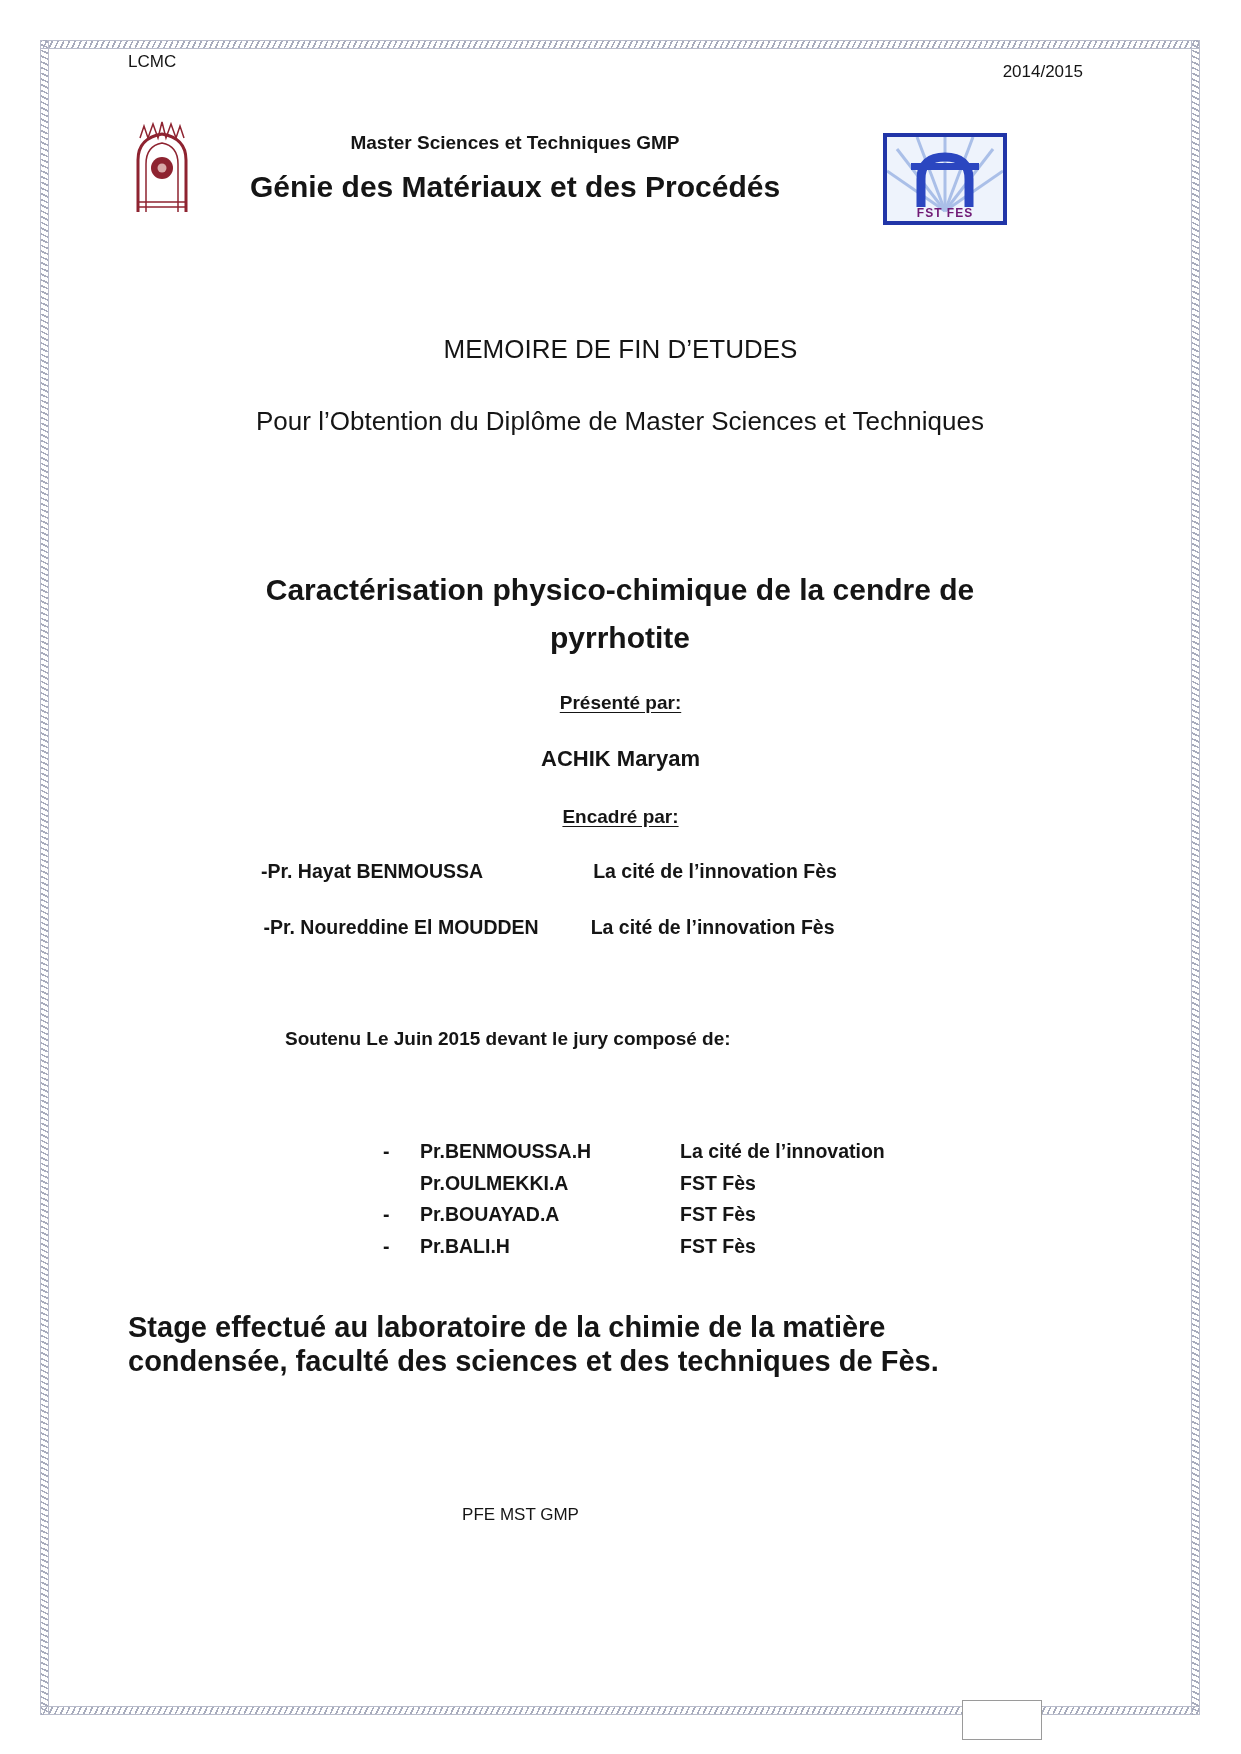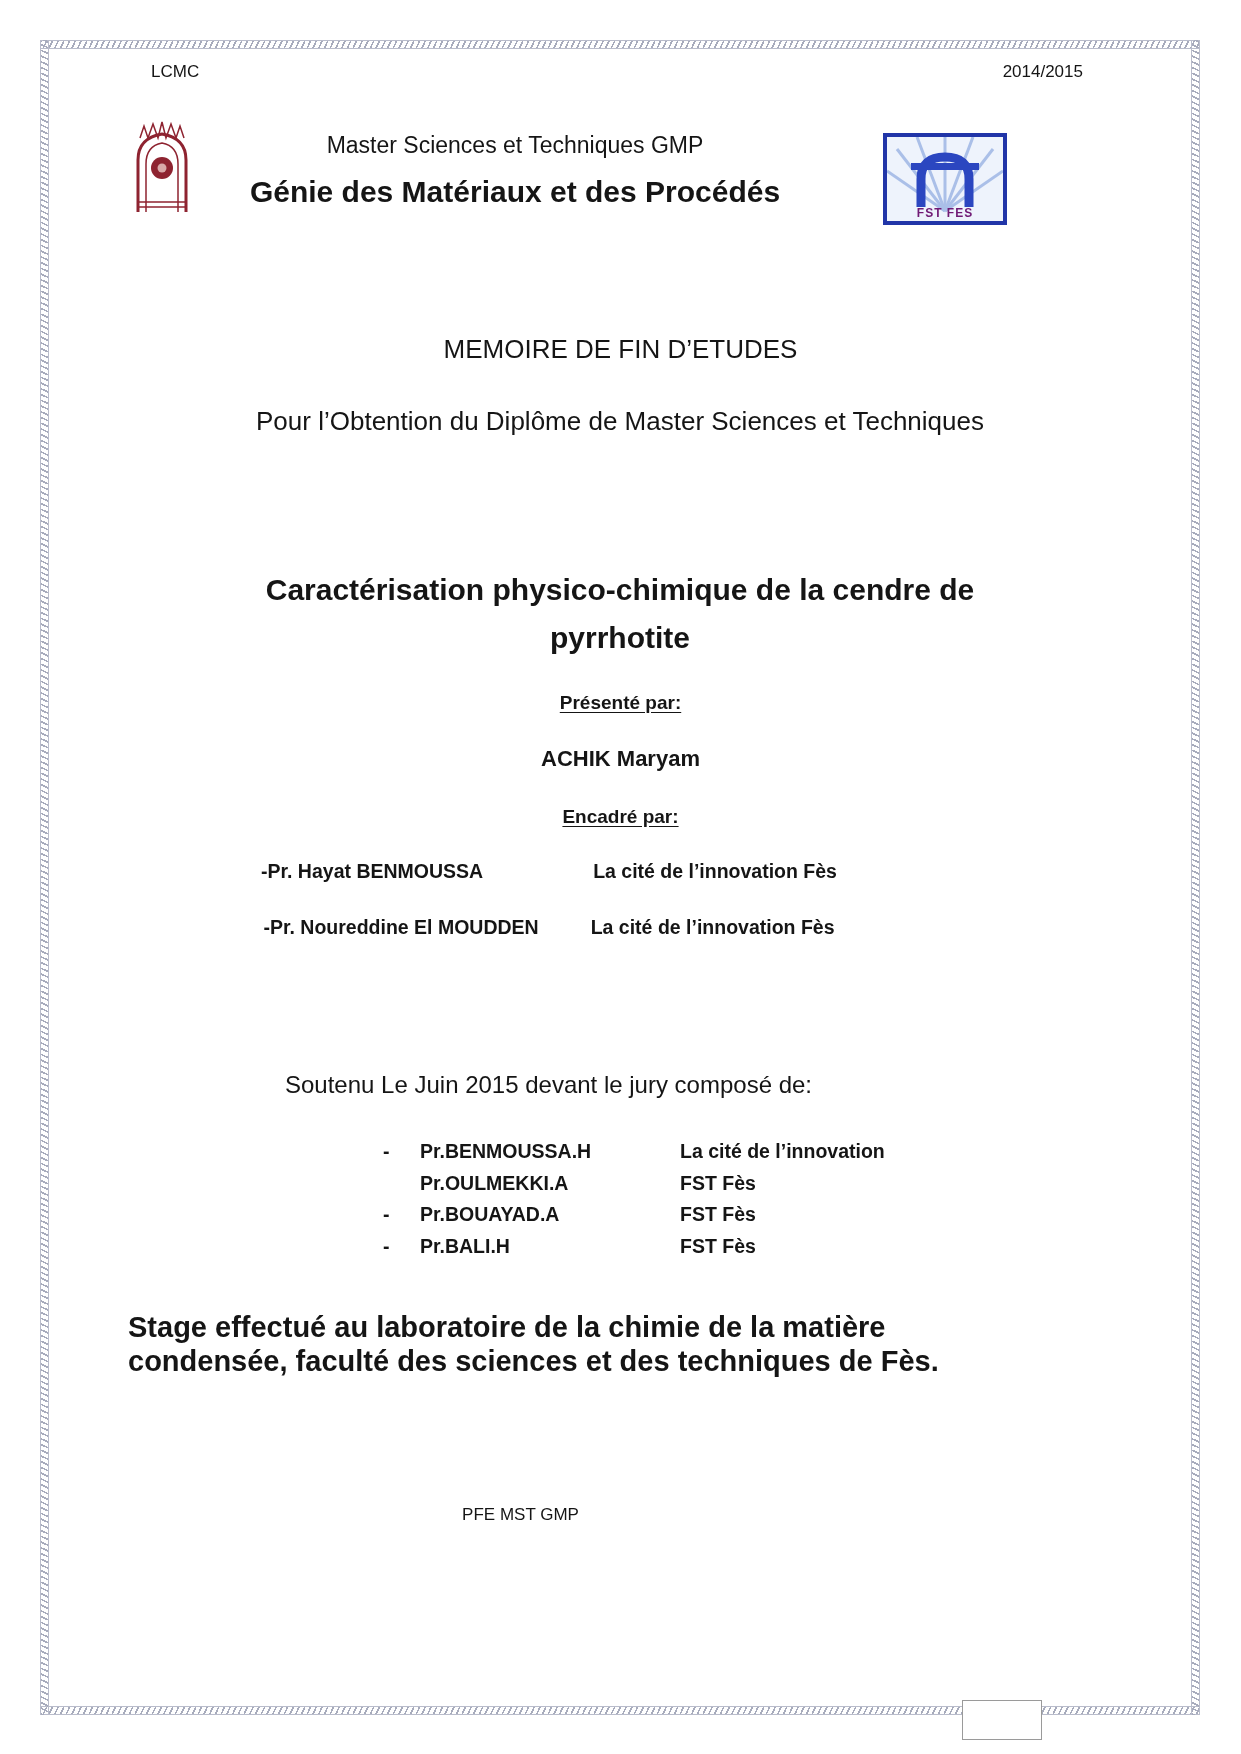--- a/index.html
+++ b/index.html
@@ -9,27 +9,27 @@
   
   .b-top, .b-bottom { position:absolute; left:40px; right:41px; height:9px;
     background:repeating-linear-gradient(115deg, #a7abbc 0 1.6px, transparent 1.6px 5.2px);
     border-top:1px solid #b9bccb; border-bottom:1px solid #b9bccb; }
   .b-top { top:40px; } .b-bottom { bottom:39px; }
   .b-left, .b-right { position:absolute; top:40px; bottom:39px; width:9px;
     background:repeating-linear-gradient(25deg, #a7abbc 0 1.6px, transparent 1.6px 5.2px);
     border-left:1px solid #b9bccb; border-right:1px solid #b9bccb; }
   .b-left { left:40px; } .b-right { right:41px; }
 
-  .hdr-left  { position:absolute; left:128px; top:62px; font-size:17px;margin-left:23px; }
+  .hdr-left  { position:absolute; left:128px; top:52px; font-size:17px; }
   .hdr-right { position:absolute; right:158px; top:62px; font-size:17px; }
 
   .uni-logo { position:absolute; left:126px; top:116px; width:72px; height:98px; }
 
   .program { position:absolute; left:60px; top:132px; width:910px; text-align:center; }
-  .program .l1 { font-size:23px; font-weight:normal; }
+  .program .l1 { font-size:19px; font-weight:bold; }
   .program .l2 { margin-top:16px; font-size:30px; font-weight:bold; }
 
   .fst-logo { position:absolute; left:883px; top:133px; width:124px; height:92px;
     border:4px solid #2135a8; background:#eef3fc; }
   .fst-logo svg { display:block; width:100%; height:100%; }
   .fst-caption { position:absolute; left:0; right:0; bottom:1px; text-align:center;
     font-size:12px; font-weight:bold; color:#701a75; letter-spacing:1px; }
 
   .memoire-title { position:absolute; left:0; width:1241px; top:334px; text-align:center; font-size:26px; }
   .memoire-subtitle { position:absolute; left:240px; width:760px; top:396px; text-align:center;
@@ -42,21 +42,21 @@
   .presented-label { top:692px; font-size:19px; font-weight:bold; }
   .presented-label span, .encadre-label span { text-decoration:underline; text-underline-offset:3px; }
   .author { top:746px; font-size:22px; font-weight:bold; }
   .encadre-label { top:806px; font-size:19px; font-weight:bold; }
 
   .sup-row { position:absolute; left:0; width:1098px; display:flex; justify-content:center;
     font-weight:bold; font-size:19.5px; }
   .sup-row.r1 { top:860px; gap:110px; }
   .sup-row.r2 { top:916px; gap:52px; }
 
-  .defense-line { position:absolute; left:285px; top:1071px; font-weight:normal; font-size:24px; }
+  .defense-line { position:absolute; left:285px; top:1028px; font-weight:bold; font-size:19px; }
 
   .jury { position:absolute; left:383px; top:1136px; font-weight:bold; font-size:19.5px; }
   .jury-row { display:flex; line-height:31.5px; }
   .jury-bullet { width:37px; }
   .jury-name { width:260px; }
 
   .stage-note { position:absolute; left:128px; top:1310px; width:860px;
     font-family:Liberation Sans, sans-serif; font-weight:bold; font-size:29px; line-height:34px; }
 
   .footer { position:absolute; left:0; width:1041px; top:1505px; text-align:center; font-size:17px; }

